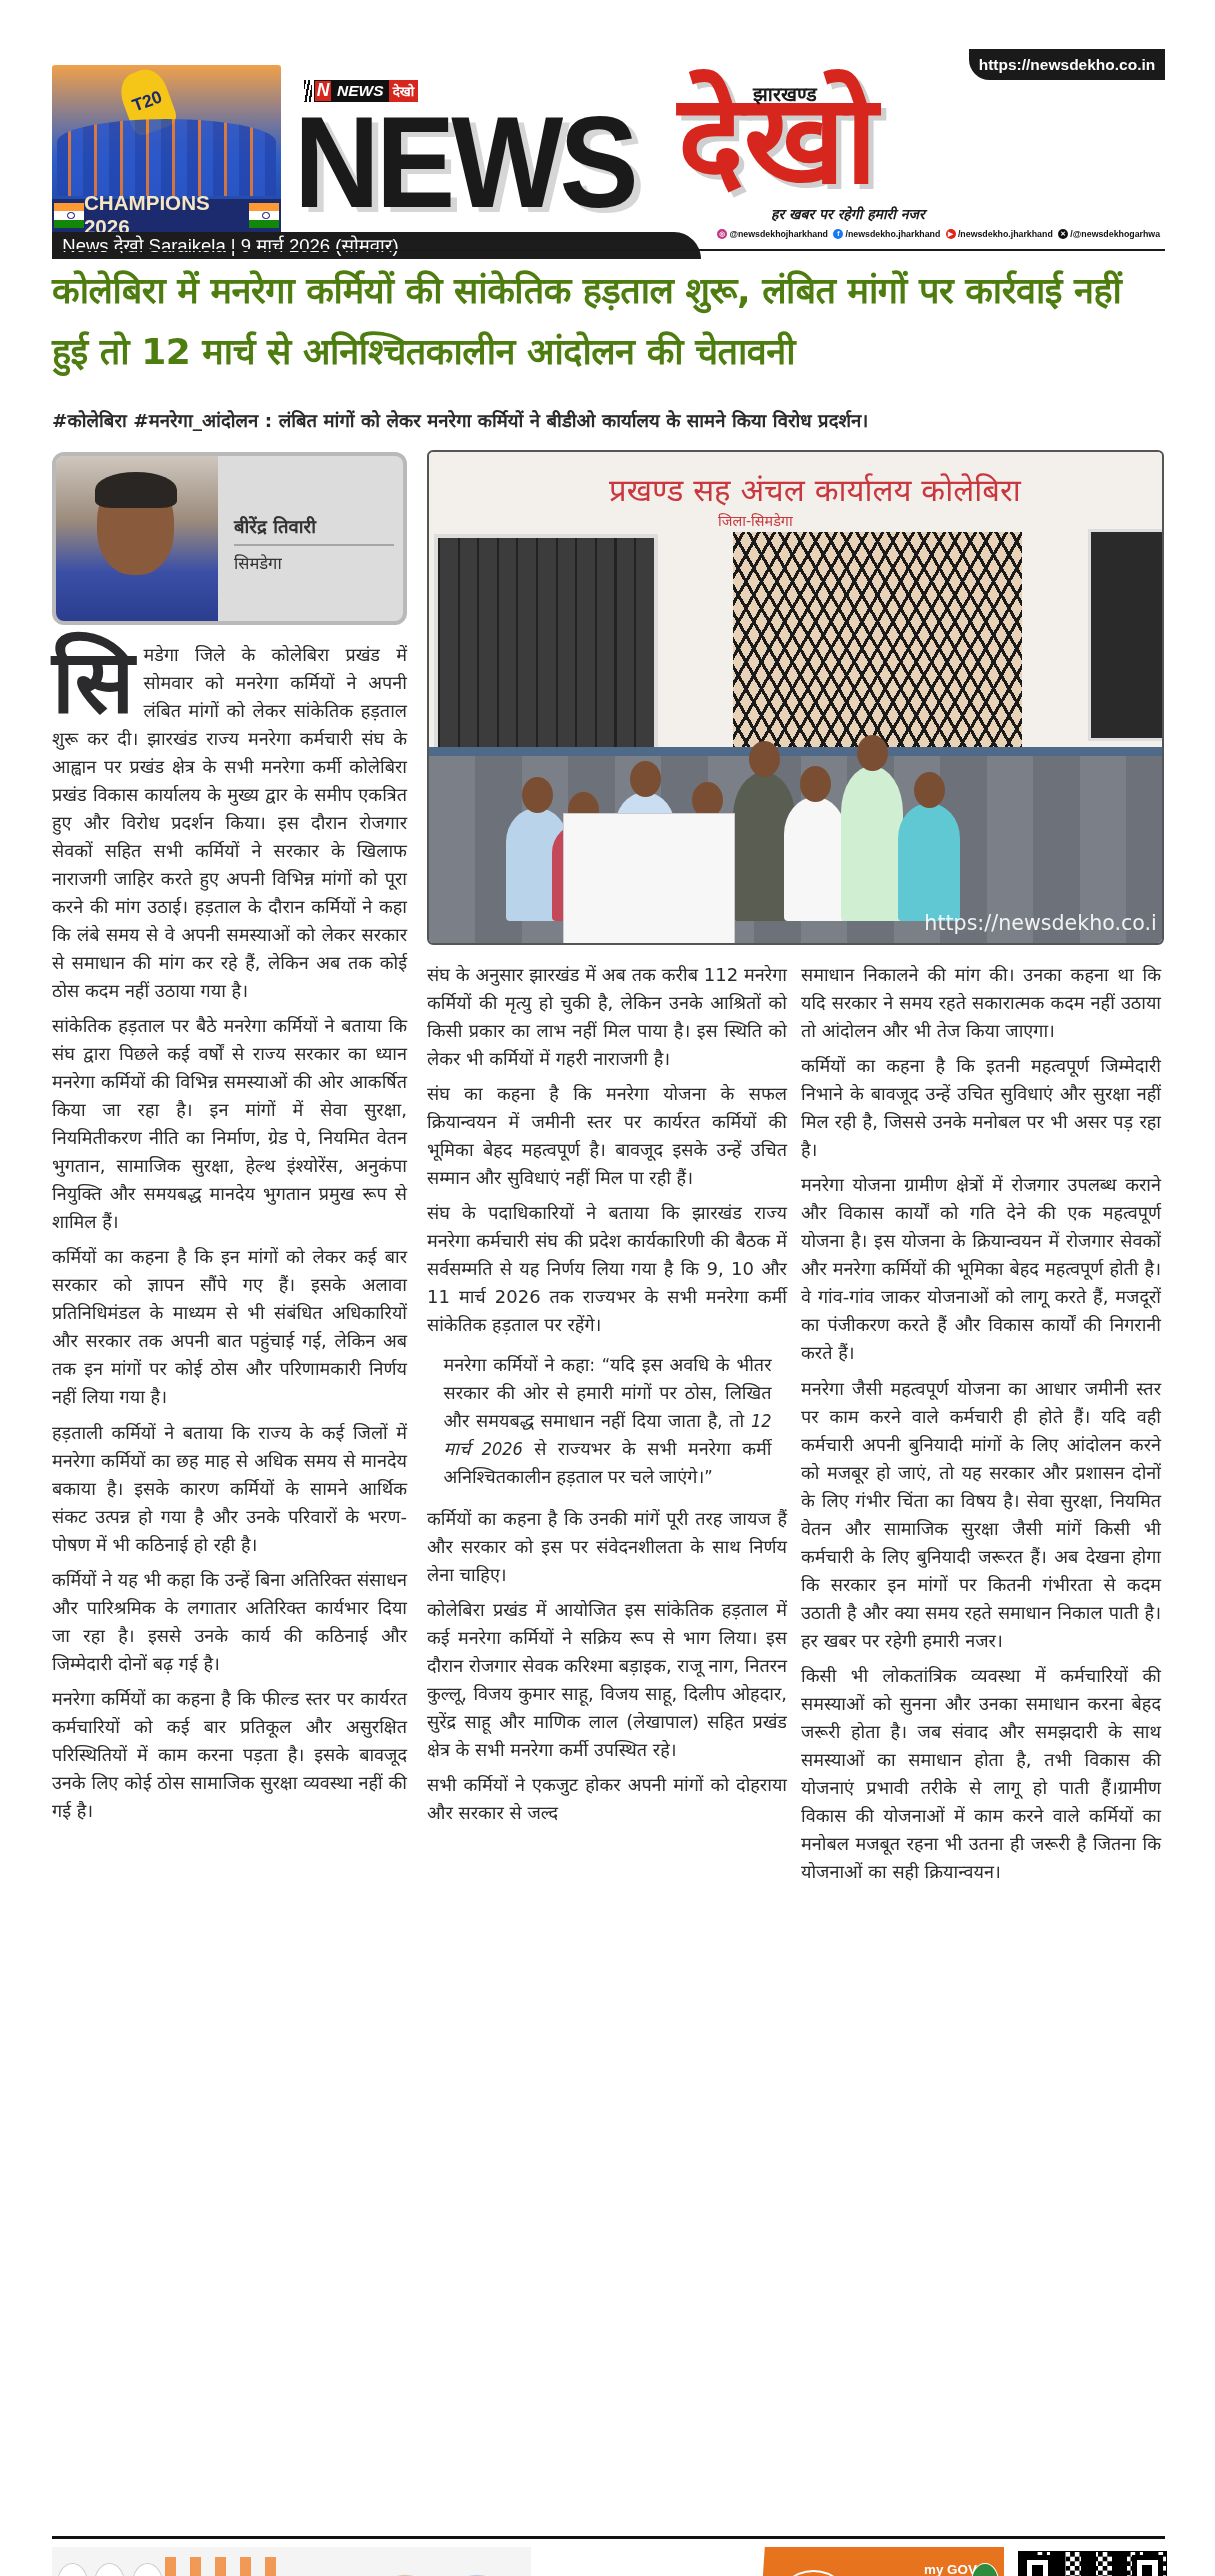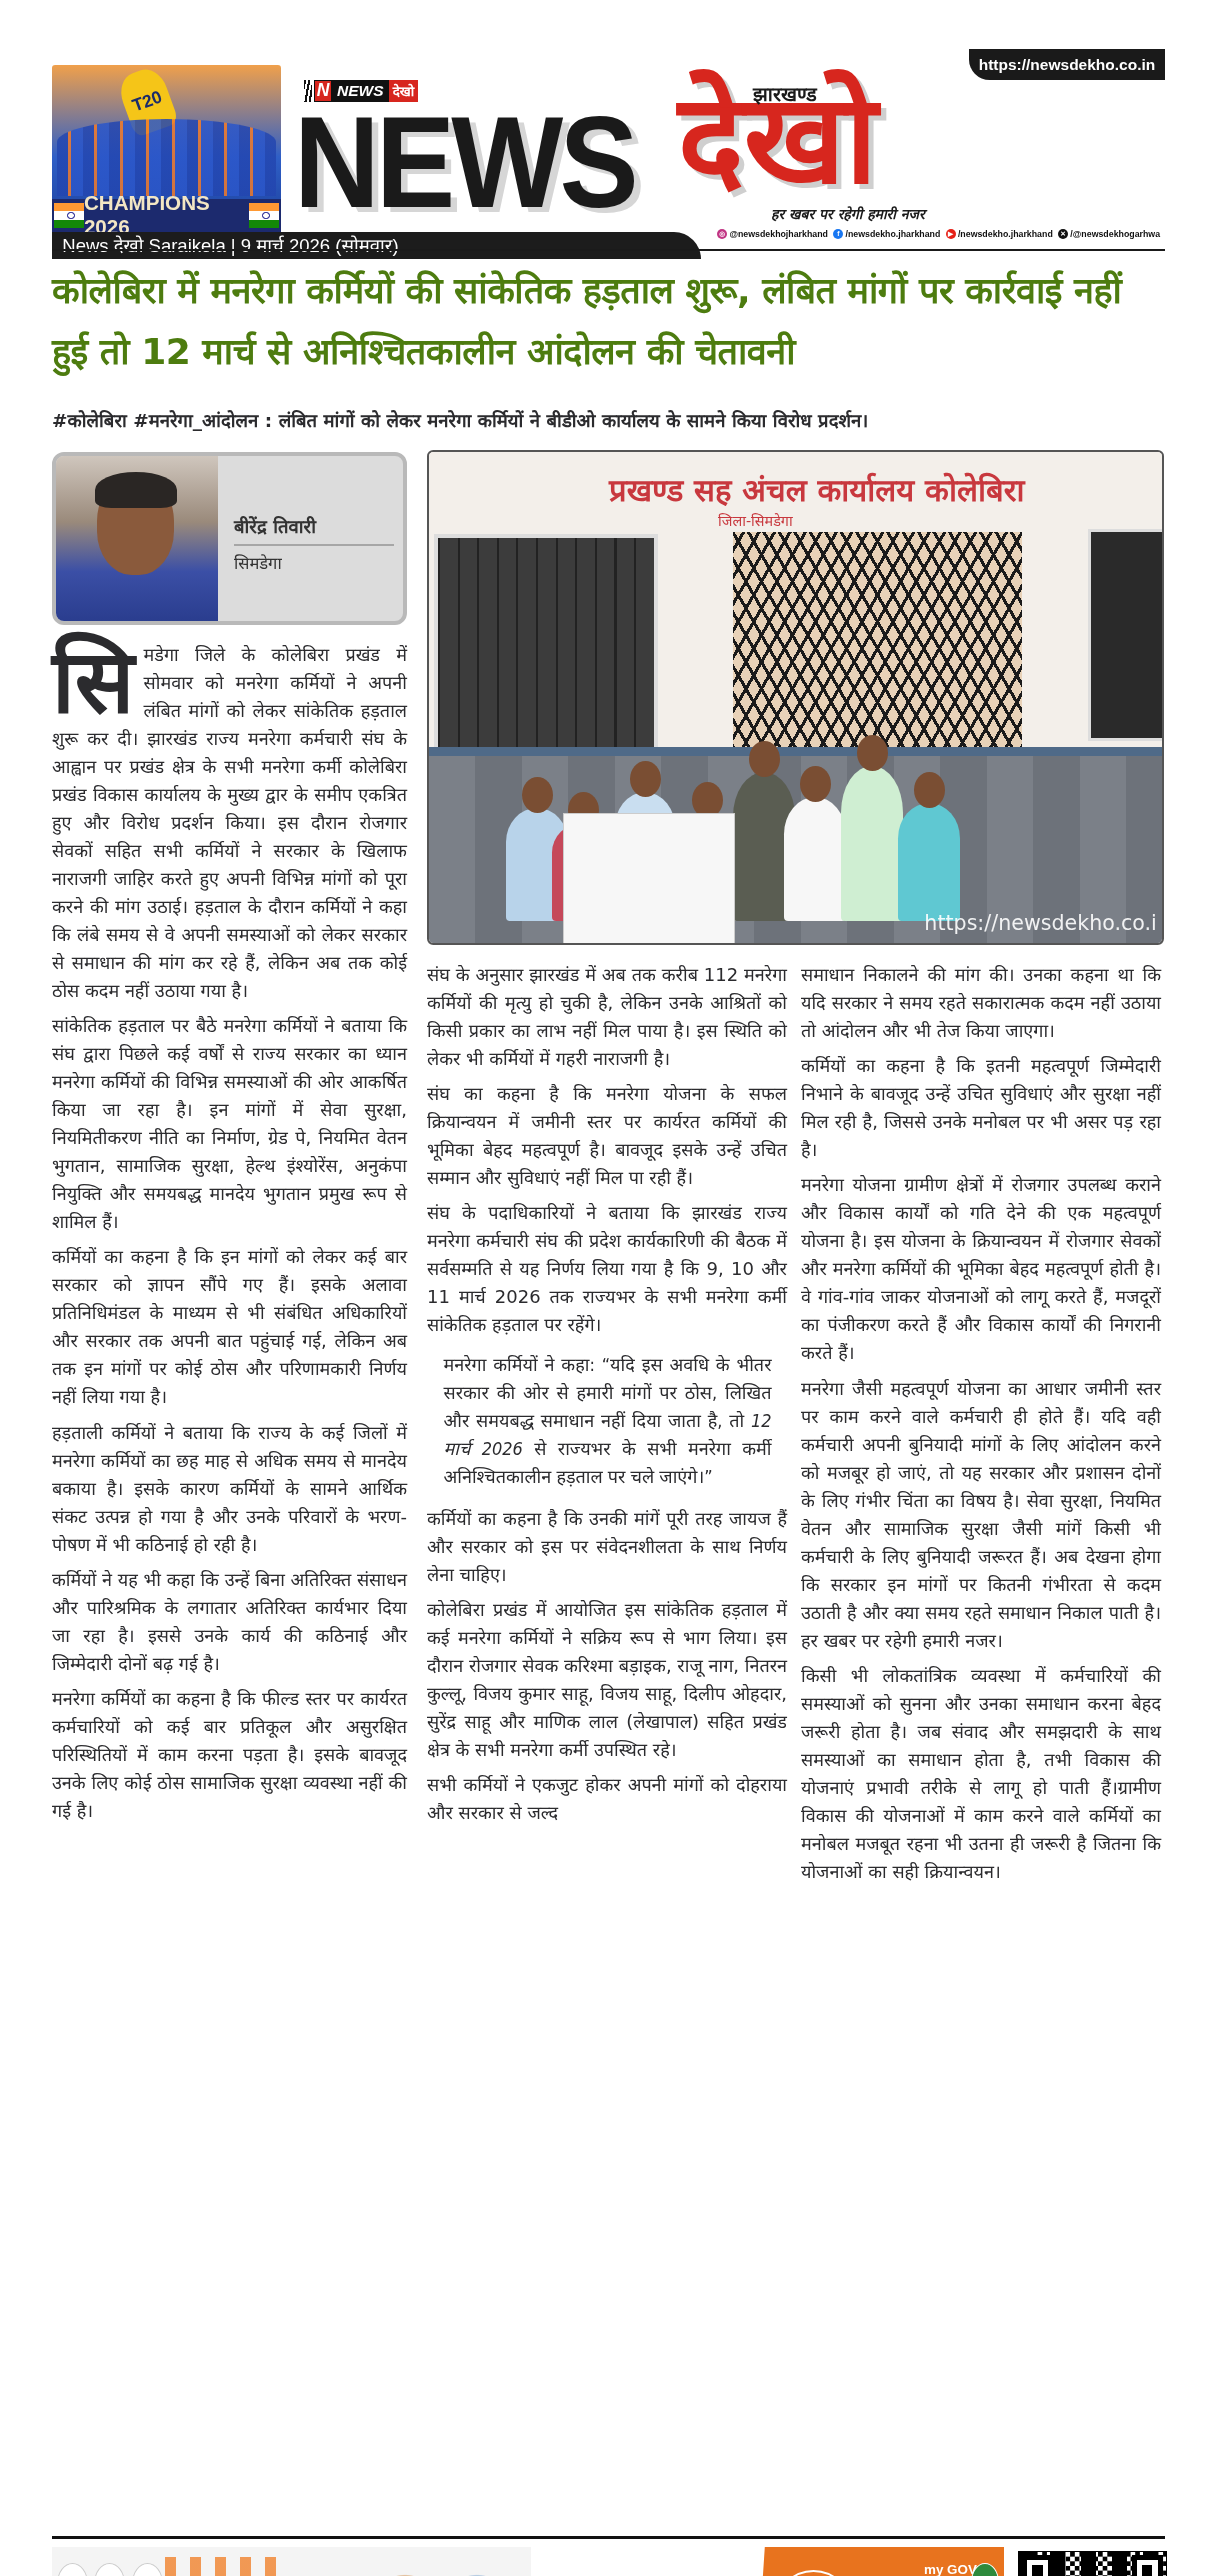--- a/index.html
+++ b/index.html
@@ -42,21 +42,21 @@
   .author .photo { position:absolute; left:0; top:0; width:162px; height:100%; background:linear-gradient(180deg,#cfc6bd 0%,#9a8a7b 40%,#3b4fa6 70%,#2a3d8e 100%); }
   .author .photo .face { position:absolute; left:41px; top:20.6px; width:77px; height:98px; border-radius:45%; background:#8a5a3c; }
   .author .photo .hair { position:absolute; left:39px; top:15.5px; width:82px; height:36px; border-radius:50% 50% 20% 20%; background:#2a2624; }
   .author .name { position:absolute; left:178px; top:57px; font-weight:bold; font-size:18.5px; color:#333; }
   .author .line { position:absolute; left:178px; top:88px; width:160px; height:2.1px; background:#a6a6a6; }
   .author .place { position:absolute; left:178px; top:95px; font-size:16.5px; color:#333; }
 
   
   .photo-main { position:absolute; left:427px; top:450px; width:737px; height:495px; border:2.6px solid #555; border-radius:6.2px; box-sizing:border-box; overflow:hidden; background:#eeeae5; }
   .photo-main .wall { position:absolute; left:0; top:0; width:100%; height:65%; background:#f3efea; }
-  .photo-main .sign { position:absolute; left:180px; top:15.5px; font-weight:bold; font-size:31px; color:#c8383e; }
+  .photo-main .sign { position:absolute; left:180px; top:15.5px; font-weight:normal; font-size:31px; color:#c8383e; }
   .photo-main .subsign { position:absolute; left:289px; top:59px; font-size:14.4px; color:#c8383e; }
   .photo-main .win1 { position:absolute; left:5.2px; top:82px; width:216px; height:232px; background:repeating-linear-gradient(90deg,#222 0 2.1px,#3c3c3c 2.1px 19.6px), #333; border:4.1px solid #ddd; }
   .photo-main .gate { position:absolute; left:304px; top:80px; width:289px; height:325px; background:repeating-linear-gradient(60deg,#1a1a1a 0 3.1px,transparent 3.1px 13.4px),repeating-linear-gradient(-60deg,#1a1a1a 0 3.1px,transparent 3.1px 13.4px), #e8d2b8; }
   .photo-main .win2 { position:absolute; left:659px; top:77px; width:72px; height:206px; background:#2a2a2a; border:3.1px solid #ddd; }
   .photo-main .floor { position:absolute; left:0; top:62%; width:100%; height:38%; background:repeating-linear-gradient(90deg,#7b8088 0 46px,#6d727a 46px 93px); }
   .photo-main .strip { position:absolute; left:0; top:60%; width:100%; height:11.3px; background:#4f6a88; }
   .photo-main .people { position:absolute; left:77px; top:268px; width:464px; height:201px; }
   .person { position:absolute; bottom:0; width:62px; border-radius:50% 50% 4.1px 4.1px / 30% 30% 4.1px 4.1px; }
   .person::before { content:""; position:absolute; top:-31px; left:15.5px; width:31px; height:36px; border-radius:50%; background:#7a4e33; }
   .photo-main .placard { position:absolute; left:134px; top:361px; width:170px; height:134px; background:#f7f7f7; border:0.5px solid #ccc; }

